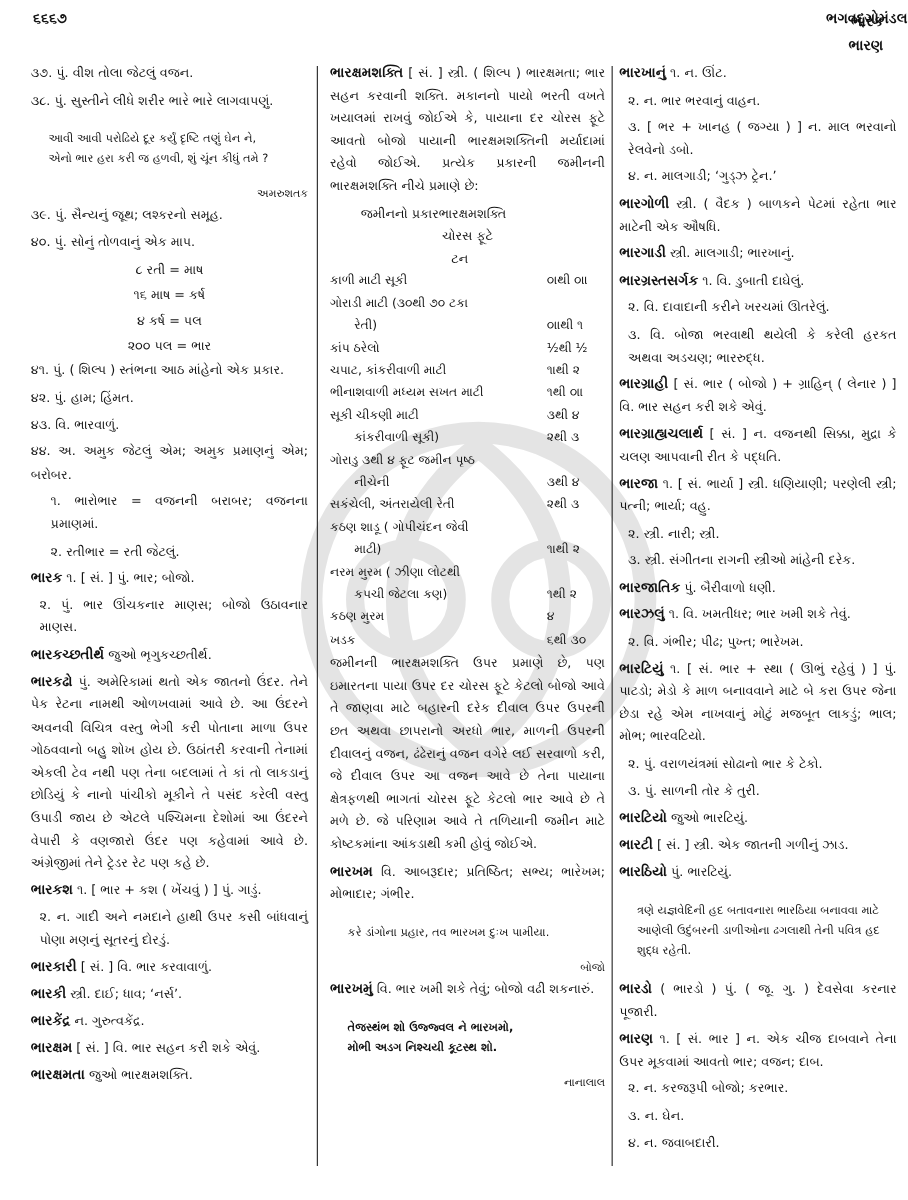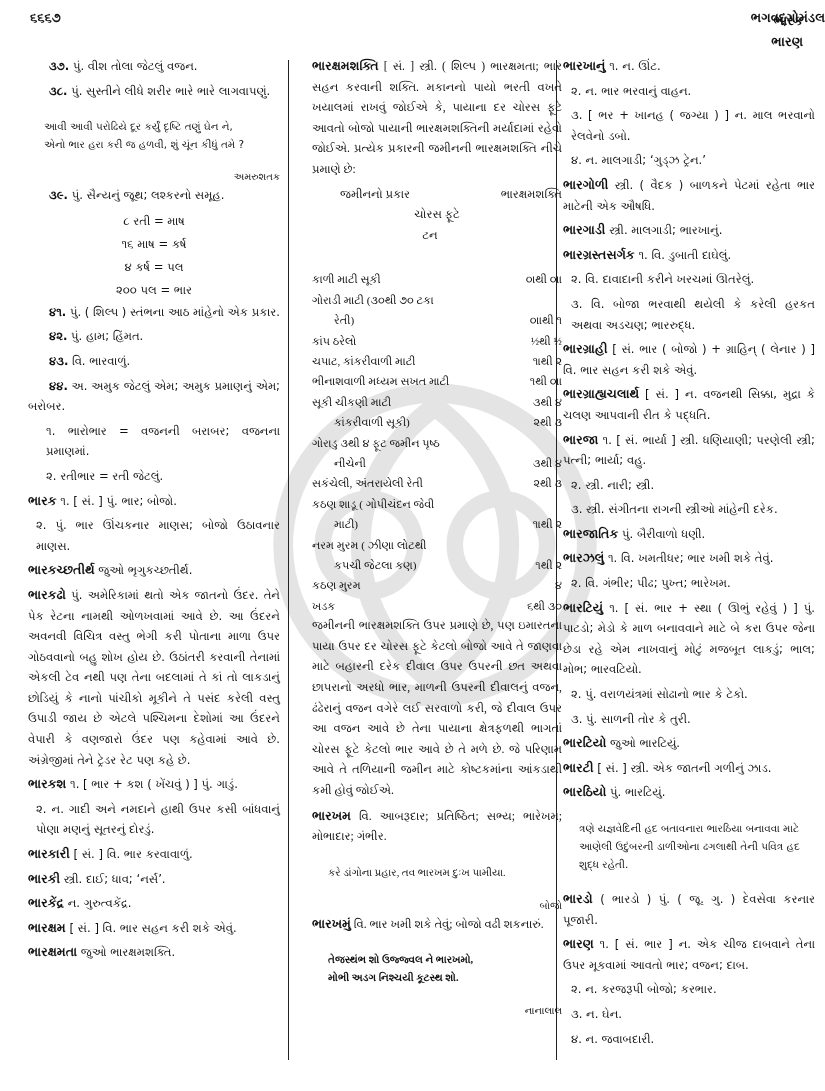--- a/index.html
+++ b/index.html
@@ -14,37 +14,37 @@
   .header {
     position: absolute; left: 0; top: 0; width: 825px; height: 50px;
   }
   .page-num { position: absolute; left: 30px; top: 10px; font-size: 13px; font-weight: bold; }
   .running-title { position: absolute; left: 0; right: 0; top: 10px; text-align: right; font-size: 13px; font-weight: bold; }
   .guide-words { position: absolute; right: 22px; top: 10px; text-align: right; font-size: 13px; font-weight: bold; line-height: 21px; }
   .col {
     position: absolute; top: 56px; font-size: 11.6px; line-height: 20.6px;
   }
   .col-left { left: 28px; width: 252px; }
-  .col-mid { left: 312px; width: 250px; font-family: Liberation Serif, serif; }
+  .col-mid { left: 300px; width: 250px; }
   .col-right { left: 563px; width: 252px; }
   .divider { position: absolute; top: 60px; width: 1px; background: #222; }
   .div1 { left: 288px; height: 1000px; }
   .div2 { left: 556px; height: 1000px; }
   .entry { margin: 0 0 4px 0; text-align: justify; }
   .hw { font-weight: bold; font-size: 12.6px; }
   .sense { padding-left: 8px; }
-  .num { font-weight: bold; margin-left: 21px; }
+  .num { font-weight: normal; }
   .quote { font-size: 10.4px; line-height: 18px; padding-left: 16px; margin: 16px 0; }
   .attrib { text-align: right; font-size: 10px; line-height: 16px; }
   .eq { text-align: center; line-height: 23px; }
-  .tbl { width: 100%; border-collapse: collapse; font-size: 11.2px; line-height: 20.4px; margin-top: 23px; }
+  .tbl { width: 100%; border-collapse: collapse; font-size: 11.2px; line-height: 20.4px; }
   .tbl td { padding: 0; vertical-align: bottom; }
-  .tbl td.v { text-align: right; white-space: nowrap; padding-left: 6px; }
+  .tbl td.v { white-space: nowrap; padding-left: 6px; }
   .tbl td.ind { padding-left: 22px; }
-  .th { display: flex; justify-content: space-between; padding-left: 28px; gap: 20px; }
+  .th { display: flex; justify-content: flex-start; padding-left: 28px; }
   .unit { text-align: center; }
 </style>
 </head>
 <body>
 
 <svg class="watermark" viewBox="0 0 100 100">
   <circle cx="50" cy="50" r="46" fill="none" stroke="#000" stroke-width="6"></circle>
   <path d="M50 8 C 20 30, 20 70, 50 92 C 80 70, 80 30, 50 8 Z" fill="none" stroke="#000" stroke-width="6"></path>
   <circle cx="30" cy="50" r="14" fill="none" stroke="#000" stroke-width="5"></circle>
   <circle cx="70" cy="50" r="14" fill="none" stroke="#000" stroke-width="5"></circle>
@@ -64,20 +64,21 @@
 
 <div class="col col-left">
   <div class="entry"><span class="num">૩૭.</span> <span>પું. વીશ તોલા જેટલું વજન.</span></div>
   <div class="entry"><span class="num">૩૮.</span> <span>પું. સુસ્તીને લીધે શરીર ભારે ભારે લાગવાપણું.</span></div>
   <div class="quote">
     <div>આવી આવી પરોઢિયે દૂર કર્યું દૃષ્ટિ તણું ઘેન ને,</div>
     <div>એનો ભાર હરા કરી જ હળવી, શું ચૂંન કીધું તમે ?</div>
   </div>
   <div class="attrib">અમરુશતક</div>
   <div class="entry"><span class="num">૩૯.</span> <span>પું. સૈન્યનું જૂથ; લશ્કરનો સમૂહ.</span></div>
+  <div class="entry"><span class="num">૪૦.</span> <span>પું. સોનું તોળવાનું એક માપ.</span></div>
   <div class="eq">૮ રતી = માષ</div>
   <div class="eq">૧૬ માષ = કર્ષ</div>
   <div class="eq">૪ કર્ષ = પલ</div>
   <div class="eq">૨૦૦ પલ = ભાર</div>
   <div class="entry"><span class="num">૪૧.</span> <span>પું. ( શિલ્પ ) સ્તંભના આઠ માંહેનો એક પ્રકાર.</span></div>
   <div class="entry"><span class="num">૪૨.</span> <span>પું. હામ; હિંમત.</span></div>
   <div class="entry"><span class="num">૪૩.</span> <span>વિ. ભારવાળું.</span></div>
   <div class="entry"><span class="num">૪૪.</span> <span>અ. અમુક જેટલું એમ; અમુક પ્રમાણનું એમ; બરોબર.</span></div>
   <div class="entry sense" style="padding-left:18px">૧. ભારોભાર = વજનની બરાબર; વજનના પ્રમાણમાં.</div>
   <div class="entry sense" style="padding-left:18px">૨. રતીભાર = રતી જેટલું.</div>

